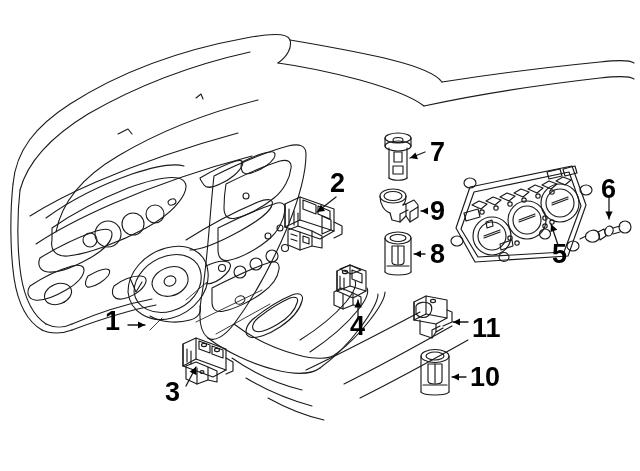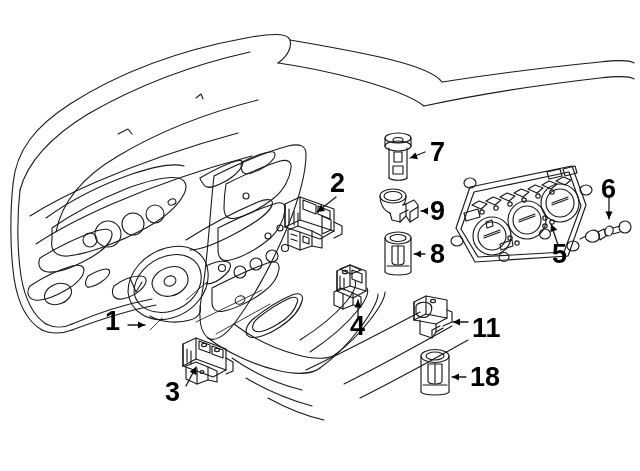--- a/index.html
+++ b/index.html
@@ -406,16 +406,16 @@
 
   <div class="callout-num" style="left:105px;top:308px;">1</div>
   <div class="callout-num" style="left:330px;top:170px;">2</div>
   <div class="callout-num" style="left:165px;top:379px;">3</div>
   <div class="callout-num" style="left:350px;top:313px;">4</div>
   <div class="callout-num" style="left:552px;top:241px;">5</div>
   <div class="callout-num" style="left:601px;top:176px;">6</div>
   <div class="callout-num" style="left:430px;top:139px;">7</div>
   <div class="callout-num" style="left:430px;top:241px;">8</div>
   <div class="callout-num" style="left:430px;top:198px;">9</div>
-  <div class="callout-num" style="left:470px;top:364px;">18</div>
+  <div class="callout-num" style="left:470px;top:364px;">10</div>
   <div class="callout-num" style="left:472px;top:309px;margin-top:6px;">11</div>
 
 </div>
 
 </body></html>

